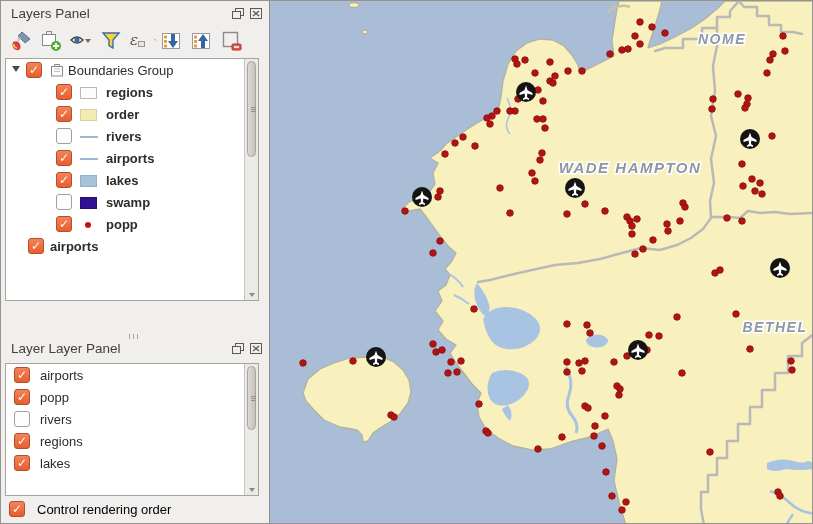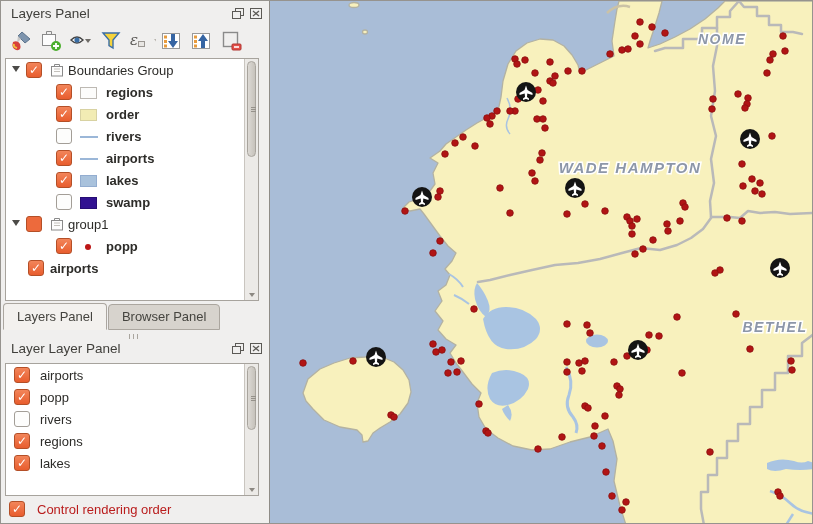--- a/index.html
+++ b/index.html
@@ -53,21 +53,21 @@
     border:1px solid #aba69f;border-radius:4px 4px 0 0;background:#d7d3cd;color:#45443f;
     margin-right:1px;cursor:pointer;vertical-align:bottom;}
   .tab.active{background:#f3f1ee;border-bottom-color:#f3f1ee;height:27px;line-height:26px;}
   
   .splitter{position:absolute;left:0;top:331px;width:268px;height:8px;cursor:row-resize;}
   .splitter .grip{position:absolute;left:128px;top:2px;width:1px;height:5px;background:#a9a59e;
     box-shadow:4px 0 #a9a59e,8px 0 #a9a59e;}
   
   .footer-check{position:absolute;left:8px;top:499px;height:20px;font-size:13px;}
   .footer-check .cb{left:0;top:1px;}
-  .footer-check .flabel{position:absolute;left:28px;top:2px;color:#b91c1c;white-space:nowrap;}
+  .footer-check .flabel{position:absolute;left:28px;top:2px;color:#000000;white-space:nowrap;}
   
   .map{position:absolute;left:268px;top:0;width:545px;height:524px;border-left:1px solid #8f8c87;overflow:hidden;}
   .map svg{display:block;}
   .maplabel{font-weight:bold;font-style:italic;letter-spacing:1.5px;
     fill:#8d97a9;stroke:#ffffff;stroke-width:3px;paint-order:stroke;text-anchor:middle;}
 </style>
 </head>
 <body>
 
 <div class="window">
@@ -187,48 +187,37 @@
             <span class="cb checked" style="left: 50px;">✓</span>
             <span class="sw" style="left: 74px; background: rgb(169, 194, 220); border: 1px solid rgb(147, 173, 208);"></span>
             <span class="tlabel bold" style="left: 100px;">lakes</span>
           </div>
           <div class="row">
             <span class="cb unchecked" style="left: 50px;"></span>
             <span class="sw" style="left: 74px; background: rgb(49, 18, 145); border: 1px solid rgb(38, 13, 116);"></span>
             <span class="tlabel bold" style="left: 100px;">swamp</span>
           </div>
           <div class="row">
-            <span class="tri" style="left: 6px;"></span>
-            <span class="cb partial" style="left: 20px;"></span>
-            <span class="grpicon" style="left: 44px;"><svg width="15" height="15">
-                <rect x="1.5" y="3.5" width="11" height="9.5" fill="#fdfdfd" stroke="#8a8a8a"></rect>
-                <path d="M4.5 3.5 V1.5 H9.5 V3.5" fill="none" stroke="#8a8a8a"></path>
-                <path d="M4 6 H10 M4 8.5 H10" stroke="#c4c1bc" stroke-width="1"></path>
-              </svg></span>
-            <span class="tlabel" style="left: 62px;">group1</span>
-          </div>
-          <div class="row">
             <span class="cb checked" style="left: 50px;">✓</span>
             <span class="dsw" style="left: 79px; background: rgb(188, 22, 22);"></span>
             <span class="tlabel bold" style="left: 100px;">popp</span>
           </div>
           <div class="row">
             <span class="cb checked" style="left: 22px;">✓</span>
             <span class="tlabel bold" style="left: 44px;">airports</span>
           </div>
         </div>
       <div class="sbar">
         <div class="sthumb" style="top:2px;height:96px;">
             <div class="sgrip" style="top:45px;"></div>
           </div>
         <div class="sarrow down"></div>
       </div>
     </div>
 
-    <div class="tabs" id="dock-tabs"><span class="tab active">Layers Panel</span><span class="tab">Browser Panel</span></div>
 
     <div class="splitter">
         <div class="grip"></div>
       </div>
 
     <div class="panel-title" style="left:10px;top:340px;">Layer Layer Panel</div>
     <div class="win-icon" style="left:230px;top:341px;">
       <svg width="14" height="13">
           <rect x="4.5" y="1.5" width="8" height="7" fill="none" stroke="#5b5955"></rect>
           <rect x="1.5" y="4.5" width="8" height="7" fill="#f0efee" stroke="#5b5955"></rect>

